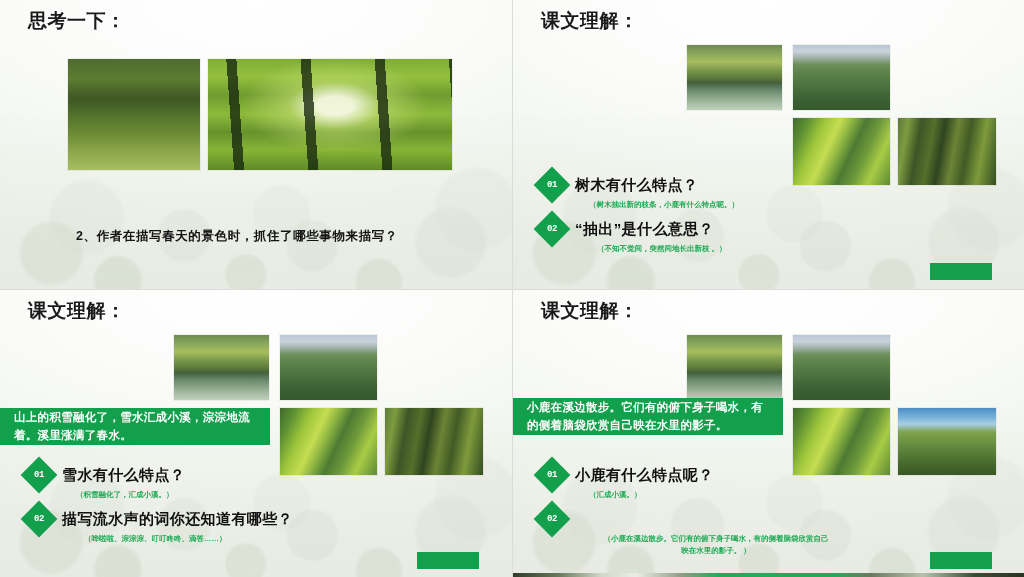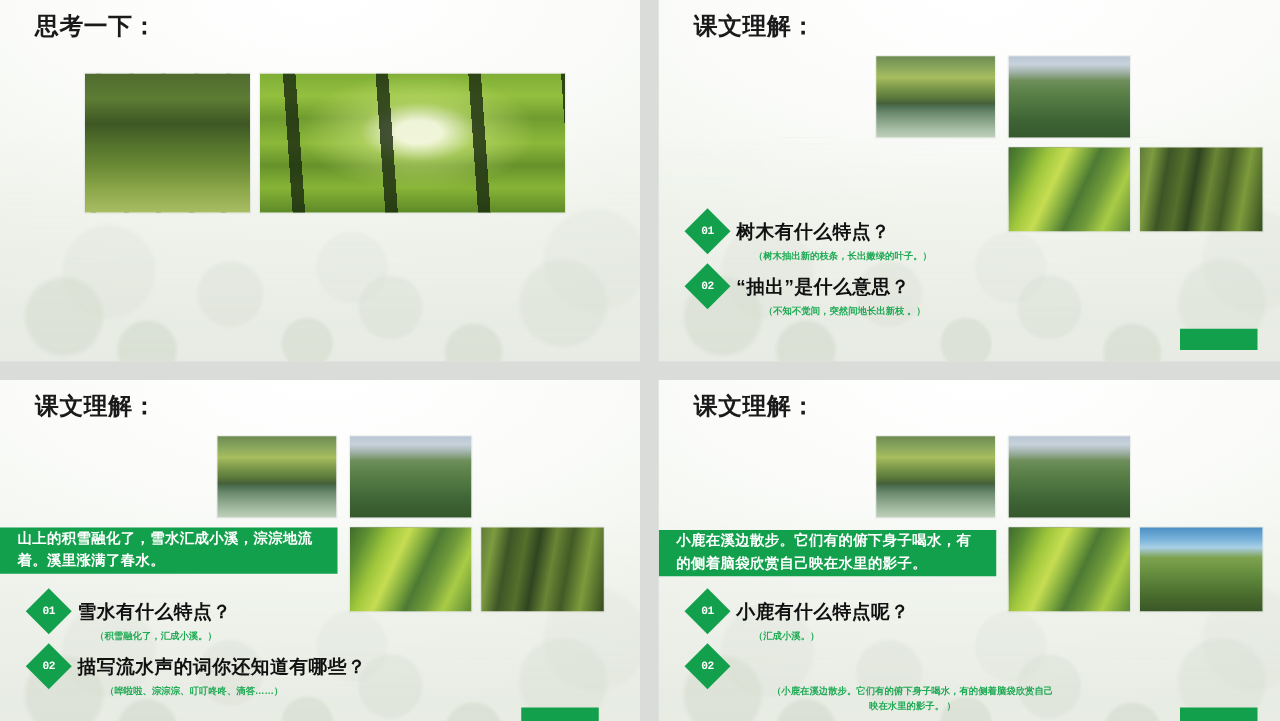--- a/index.html
+++ b/index.html
@@ -9,21 +9,21 @@
     font-family: "Liberation Sans", "DejaVu Sans", sans-serif;
     overflow: hidden;
   }
   .deck {
     position: relative;
     width: 1024px; height: 577px;
     display: grid;
     grid-template-columns: 512px 512px;
     grid-template-rows: 289px 288px;
     background: #d9dcd9;
-    gap: 15px;
+    gap: 1px;
   }
   .slide {
     position: relative;
     overflow: hidden;
     background:
       radial-gradient(ellipse 120% 90% at 50% 0%, #ffffff 0%, #fbfcfa 35%, #f2f5ef 70%, #eceee8 100%);
   }
   
   .slide::after {
     content: "";
@@ -216,40 +216,41 @@
 <body>
 
 <div class="deck">
 
   <section class="slide">
     <div class="slide-title">思考一下：</div>
 
     <div class="photo ph-forest" style="left:68px; top:59px; width:132px; height:111px;"></div>
     <div class="photo ph-canopy" style="left:208px; top:59px; width:244px; height:111px;"></div>
 
+    <div class="plain-q" style="left:76px; top:228px;">2、作者在描写春天的景色时，抓住了哪些事物来描写？</div>
   </section>
 
   <section class="slide">
     <div class="slide-title">课文理解：</div>
 
     <div class="photo ph-lake" style="left:686px; top:45px; width:95px; height:65px; left:174px;"></div>
     <div class="photo ph-hills" style="left:280px; top:45px; width:97px; height:65px;"></div>
     <div class="photo ph-creek" style="left:280px; top:118px; width:97px; height:67px;"></div>
     <div class="photo ph-rocks" style="left:385px; top:118px; width:98px; height:67px;"></div>
 
 
     <div class="qlist" style="left:26px; top:172px;">
       <div class="qitem">
         <div class="qrow">
           <div class="diamond" style="--green: #13a04c;">
             <span>01</span>
           </div>
           <div class="qtext">树木有什么特点？</div>
         </div>
-        <div class="qanswer" style="color: rgb(31, 170, 85);">（树木抽出新的枝条，长出嫩绿的叶子。）</div>
+        <div class="qanswer" style="color: rgb(31, 170, 85);">（树木抽出新的枝条，小鹿有什么特点呢。）</div>
       </div>
       <div class="qitem">
         <div class="qrow">
           <div class="diamond" style="--green: #13a04c;">
             <span>02</span>
           </div>
           <div class="qtext">“抽出”是什么意思？</div>
         </div>
         <div class="qanswer" style="margin-left: 58px; color: rgb(31, 170, 85);">（不知不觉间，突然间地长出新枝 。）</div>
       </div>
@@ -293,21 +294,21 @@
   </section>
 
   <section class="slide">
     <div class="slide-title">课文理解：</div>
 
     <div class="photo ph-lake" style="left:174px; top:45px; width:95px; height:65px;"></div>
     <div class="photo ph-hills" style="left:280px; top:45px; width:97px; height:65px;"></div>
     <div class="photo ph-creek" style="left:280px; top:118px; width:97px; height:67px;"></div>
     <div class="photo ph-birch" style="left:385px; top:118px; width:98px; height:67px;"></div>
 
-    <div class="banner" style="top: 120px; width: 270px; height: 37px; --green: #13a04c;">小鹿在溪边散步。它们有的俯下身子喝水，有的侧着脑袋欣赏自己映在水里的影子。</div>
+    <div class="banner" style="top: 108px; width: 270px; height: 37px; --green: #13a04c;">小鹿在溪边散步。它们有的俯下身子喝水，有的侧着脑袋欣赏自己映在水里的影子。</div>
 
     <div class="qlist" style="left:26px; top:172px;">
       <div class="qitem">
         <div class="qrow">
           <div class="diamond" style="--green: #13a04c;">
             <span>01</span>
           </div>
           <div class="qtext">小鹿有什么特点呢？</div>
         </div>
         <div class="qanswer" style="color: rgb(31, 170, 85);">（汇成小溪。）</div>

